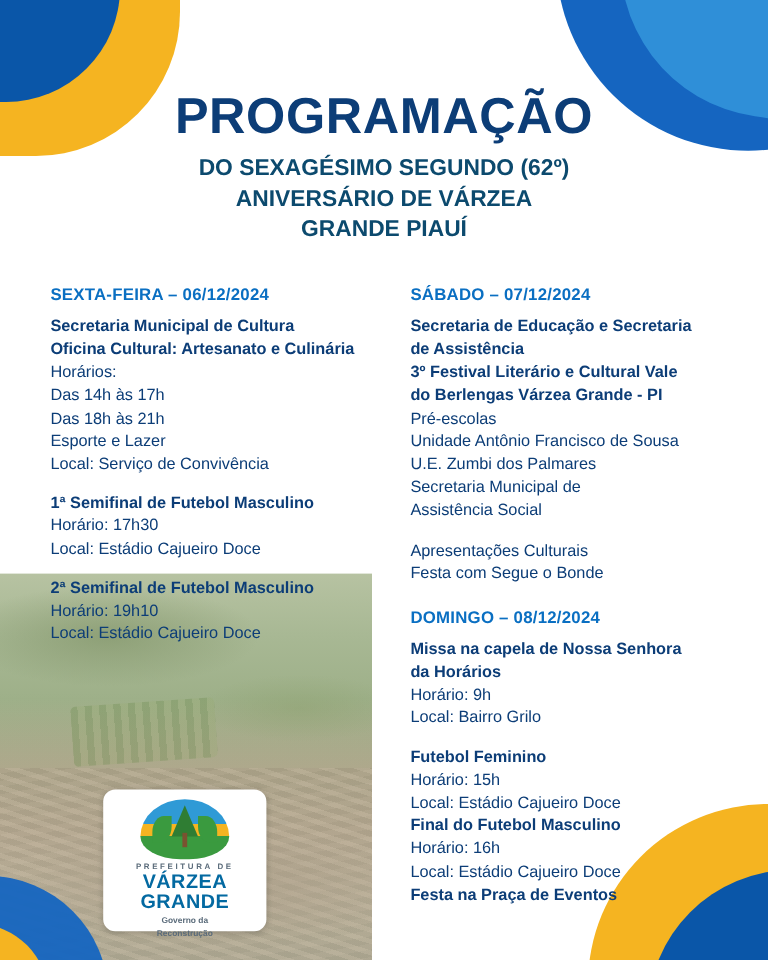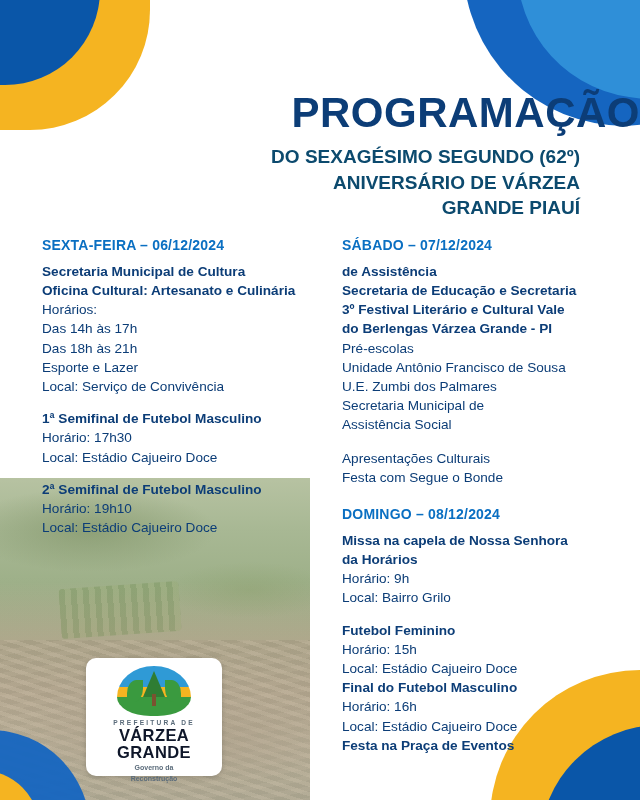--- a/index.html
+++ b/index.html
@@ -133,23 +133,23 @@
     position: absolute;
     left: -30px; bottom: -40px;
     width: 70px; height: 70px;
     background: #f5b421;
     border-top-right-radius: 60px;
   }
 
   
   .header {
     position: absolute;
-    left: 0; top: 92px;
+    left: 0; top: 76px;
     width: 640px;
-    text-align: right;
+    text-align: center;
   }
   .title-main {
     font-size: 42px;
     font-weight: bold;
     letter-spacing: 0.5px;
     color: #0c3d77;
     line-height: 1;
     margin: 0 0 10px 0;
   }
   .title-sub {
@@ -249,21 +249,21 @@
   .logo-pref {
     font-size: 6.6px;
     letter-spacing: 2.2px;
     color: #5a6b7a;
     font-weight: bold;
     margin-bottom: 1px;
   }
   .logo-name {
     font-size: 16.5px;
     font-weight: bold;
-    color: #0f172a;
+    color: #0369a1;
     line-height: 1.02;
     letter-spacing: .4px;
   }
   .logo-tag {
     font-size: 7px;
     color: #5a6b7a;
     margin-top: 3px;
     line-height: 1.15;
     font-weight: bold;
   }
@@ -322,22 +322,22 @@
       <div class="line b">2ª Semifinal de Futebol Masculino</div>
       <div class="line">Horário: 19h10</div>
       <div class="line">Local: Estádio Cajueiro Doce</div>
     </div>
   </div>
 
   <div class="col col-right">
     <div class="day-head">SÁBADO – 07/12/2024</div>
 
     <div class="block">
+      <div class="line b">Secretaria de Educação e  Secretaria</div>
       <div class="line b">de Assistência</div>
-      <div class="line b">Secretaria de Educação e  Secretaria</div>
       <div class="line b">3º Festival Literário e Cultural Vale</div>
       <div class="line b">do Berlengas Várzea Grande - PI</div>
       <div class="line">Pré-escolas</div>
       <div class="line">Unidade Antônio Francisco de Sousa</div>
       <div class="line">U.E. Zumbi dos Palmares</div>
       <div class="line">Secretaria Municipal de</div>
       <div class="line">Assistência Social</div>
       <div class="spacer"></div>
       <div class="line">Apresentações Culturais</div>
       <div class="line">Festa com Segue o Bonde</div>

